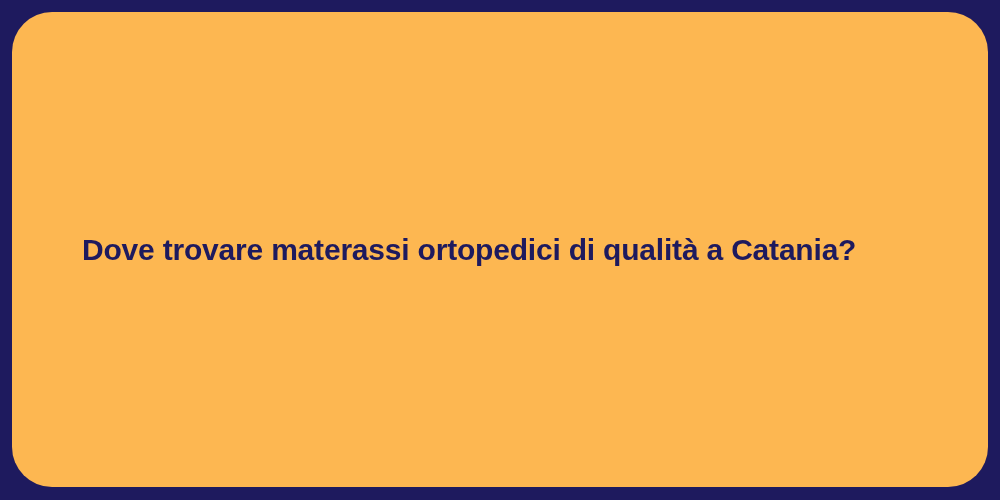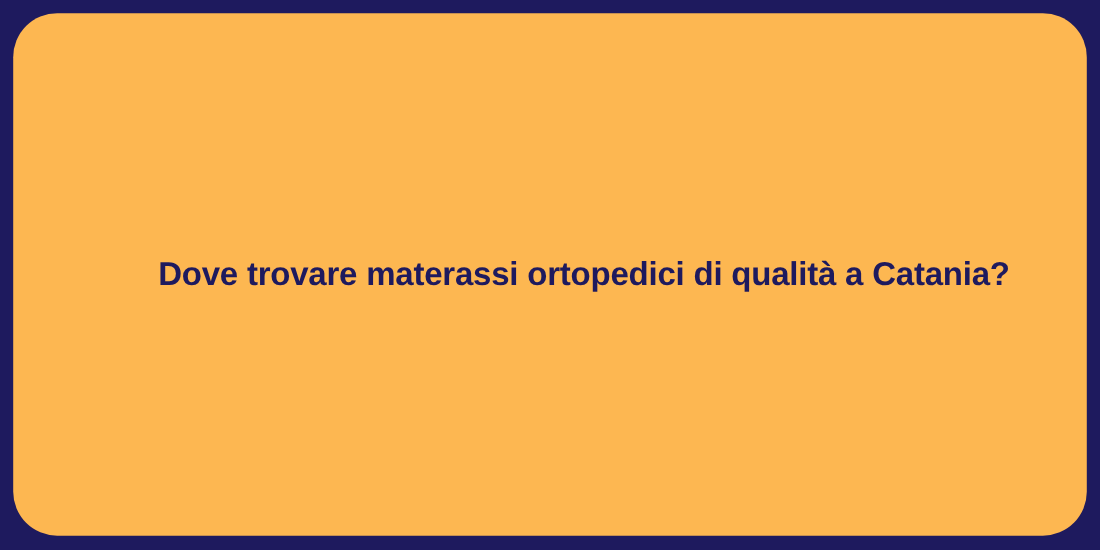--- a/index.html
+++ b/index.html
@@ -27,21 +27,21 @@
 
   
   .panel {
     box-sizing: border-box;
     width: 100%;
     height: 100%;
     background: #fdb751;
     border-radius: 40px;
     display: flex;
     align-items: center;
-    justify-content: flex-end;
+    justify-content: flex-start;
     padding: 0 70px;
   }
 
   
   .headline {
     margin: 0;
     color: #1e1a5e;
     font-family: "Liberation Sans", sans-serif;
     font-size: 30px;
     font-weight: 700;

